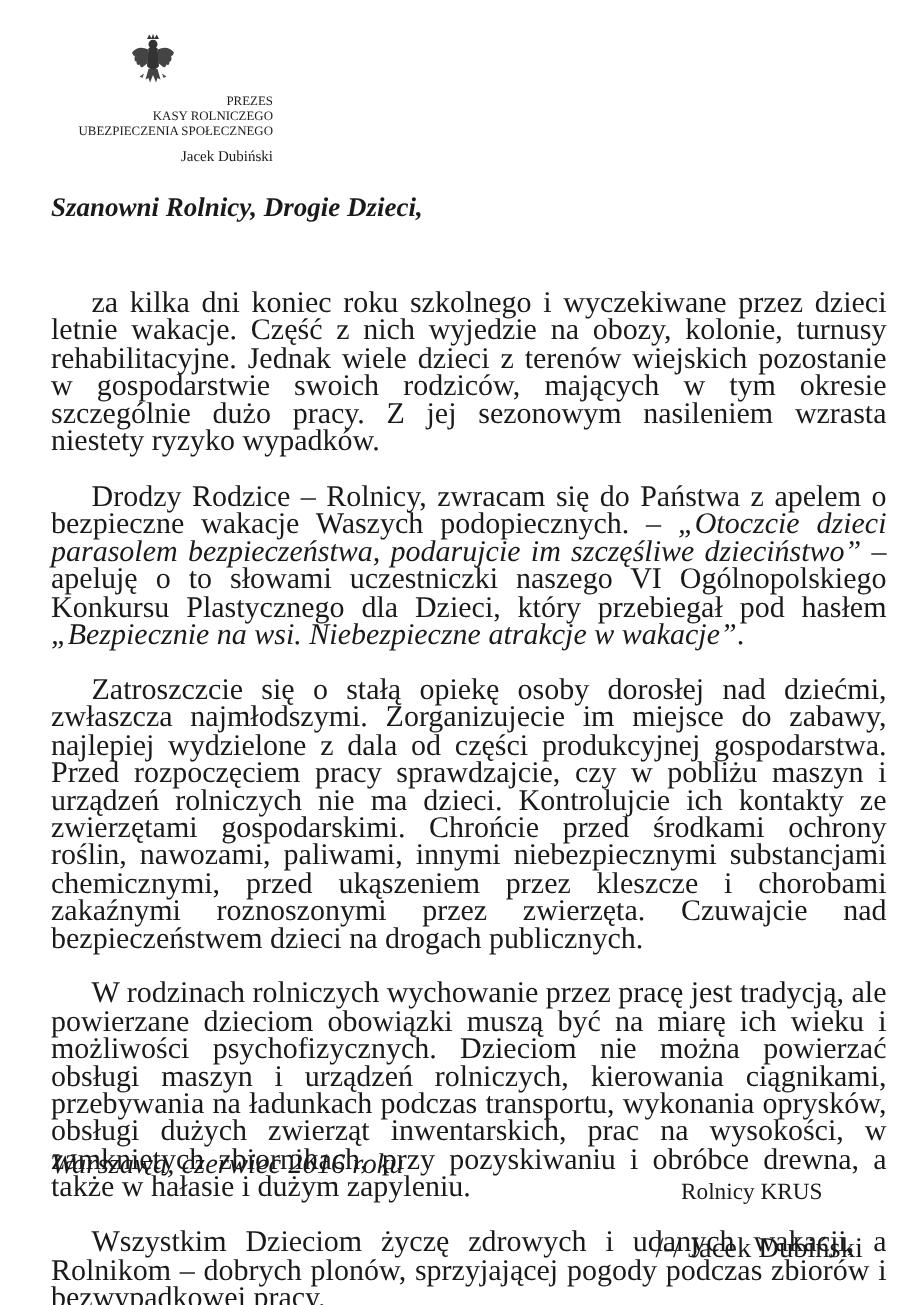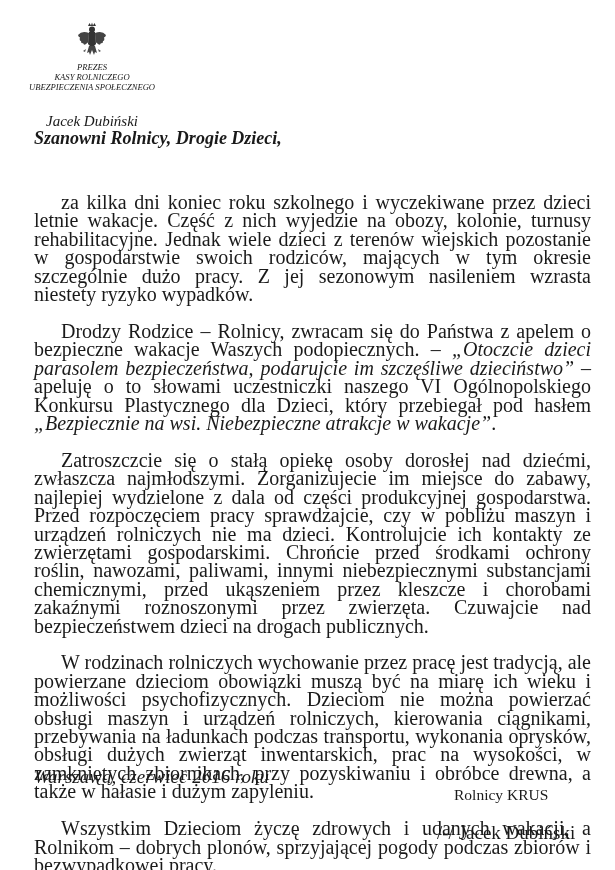--- a/index.html
+++ b/index.html
@@ -2,30 +2,29 @@
 <html><head>
   <meta charset="utf-8">
   <style>
     html, body { margin: 0; padding: 0; background: #ffffff; }
     body {
       width: 615px; height: 870px; position: relative; overflow: hidden;
       font-family: "Liberation Serif", "DejaVu Serif", serif;
       color: #1a1a1a;
     }
     .letterhead {
-      position: absolute; left: 12px; top: 22px; width: 160px;
-      text-align: center;
-      font-style: italic;
+      position: absolute; left: 22px; top: 22px; width: 160px;
+      text-align: right;
     }
     .eagle { display: block; margin: 0 auto; width: 32px; height: 40px; }
     .lh-line {
       font-size: 8.6px; line-height: 10px; letter-spacing: 0;
       text-transform: uppercase; white-space: nowrap;
     }
-    .lh-name { font-size: 15px; margin-top: 24px; }
+    .lh-name { font-size: 10px; margin-top: 8px; }
     .salutation {
       position: absolute; left: 34px; top: 128px;
       font-size: 18px; font-weight: bold; font-style: italic;
       white-space: nowrap;
     }
     .body-text {
       position: absolute; left: 34px; top: 193px; width: 557px;
       font-size: 20px; line-height: 18.4px;
       text-align: justify;
     }

